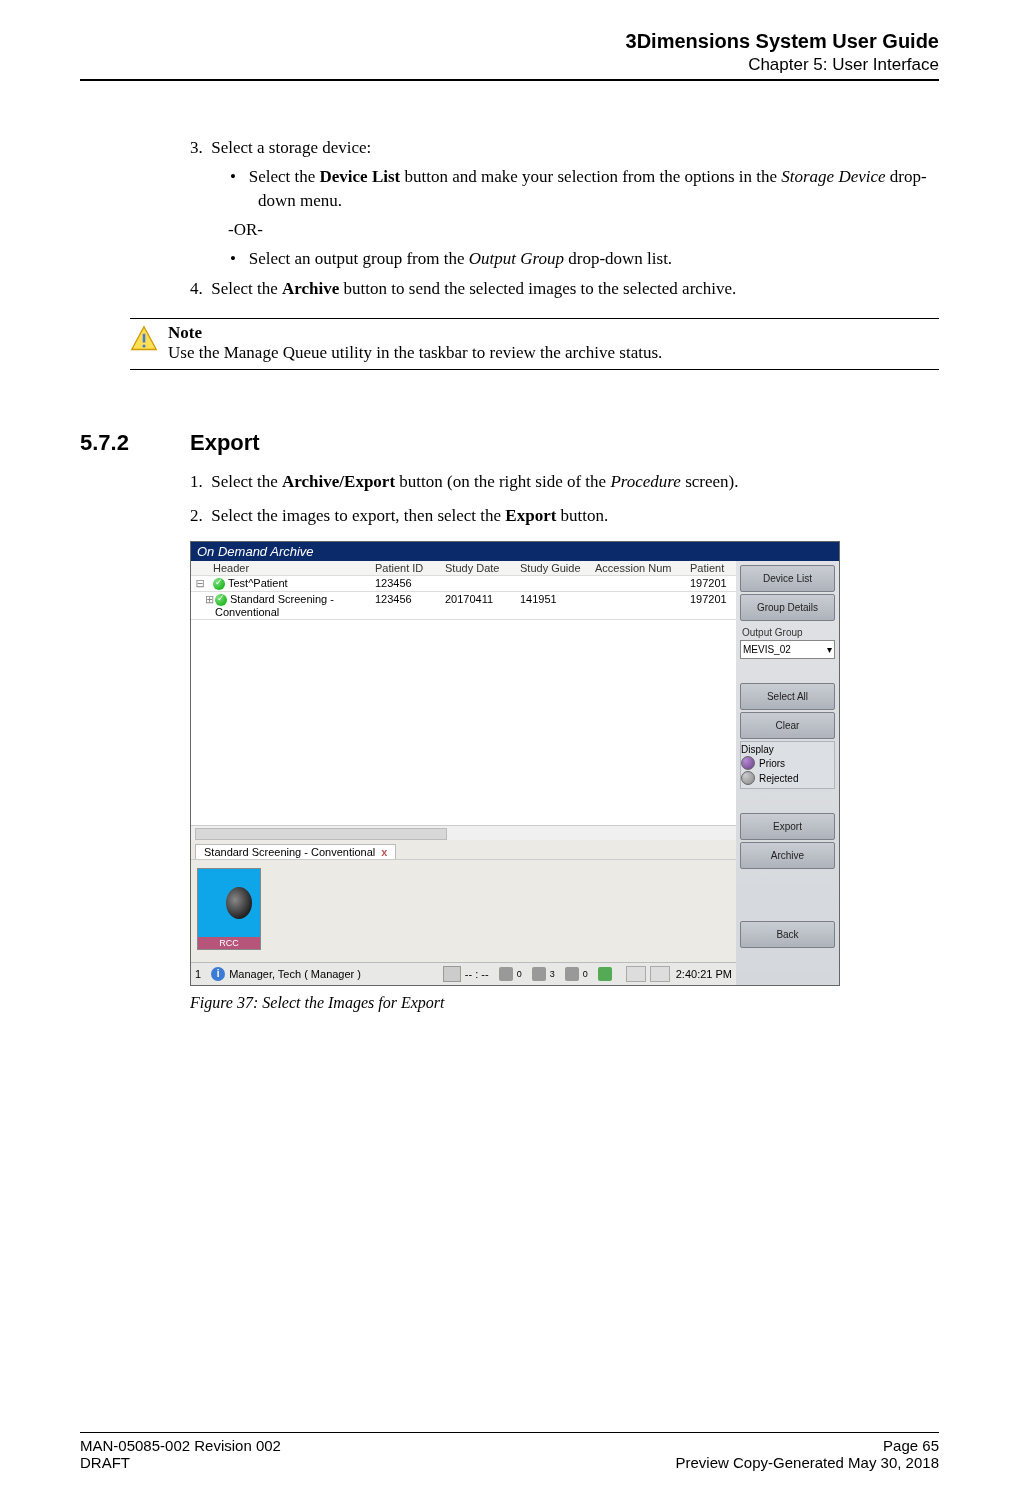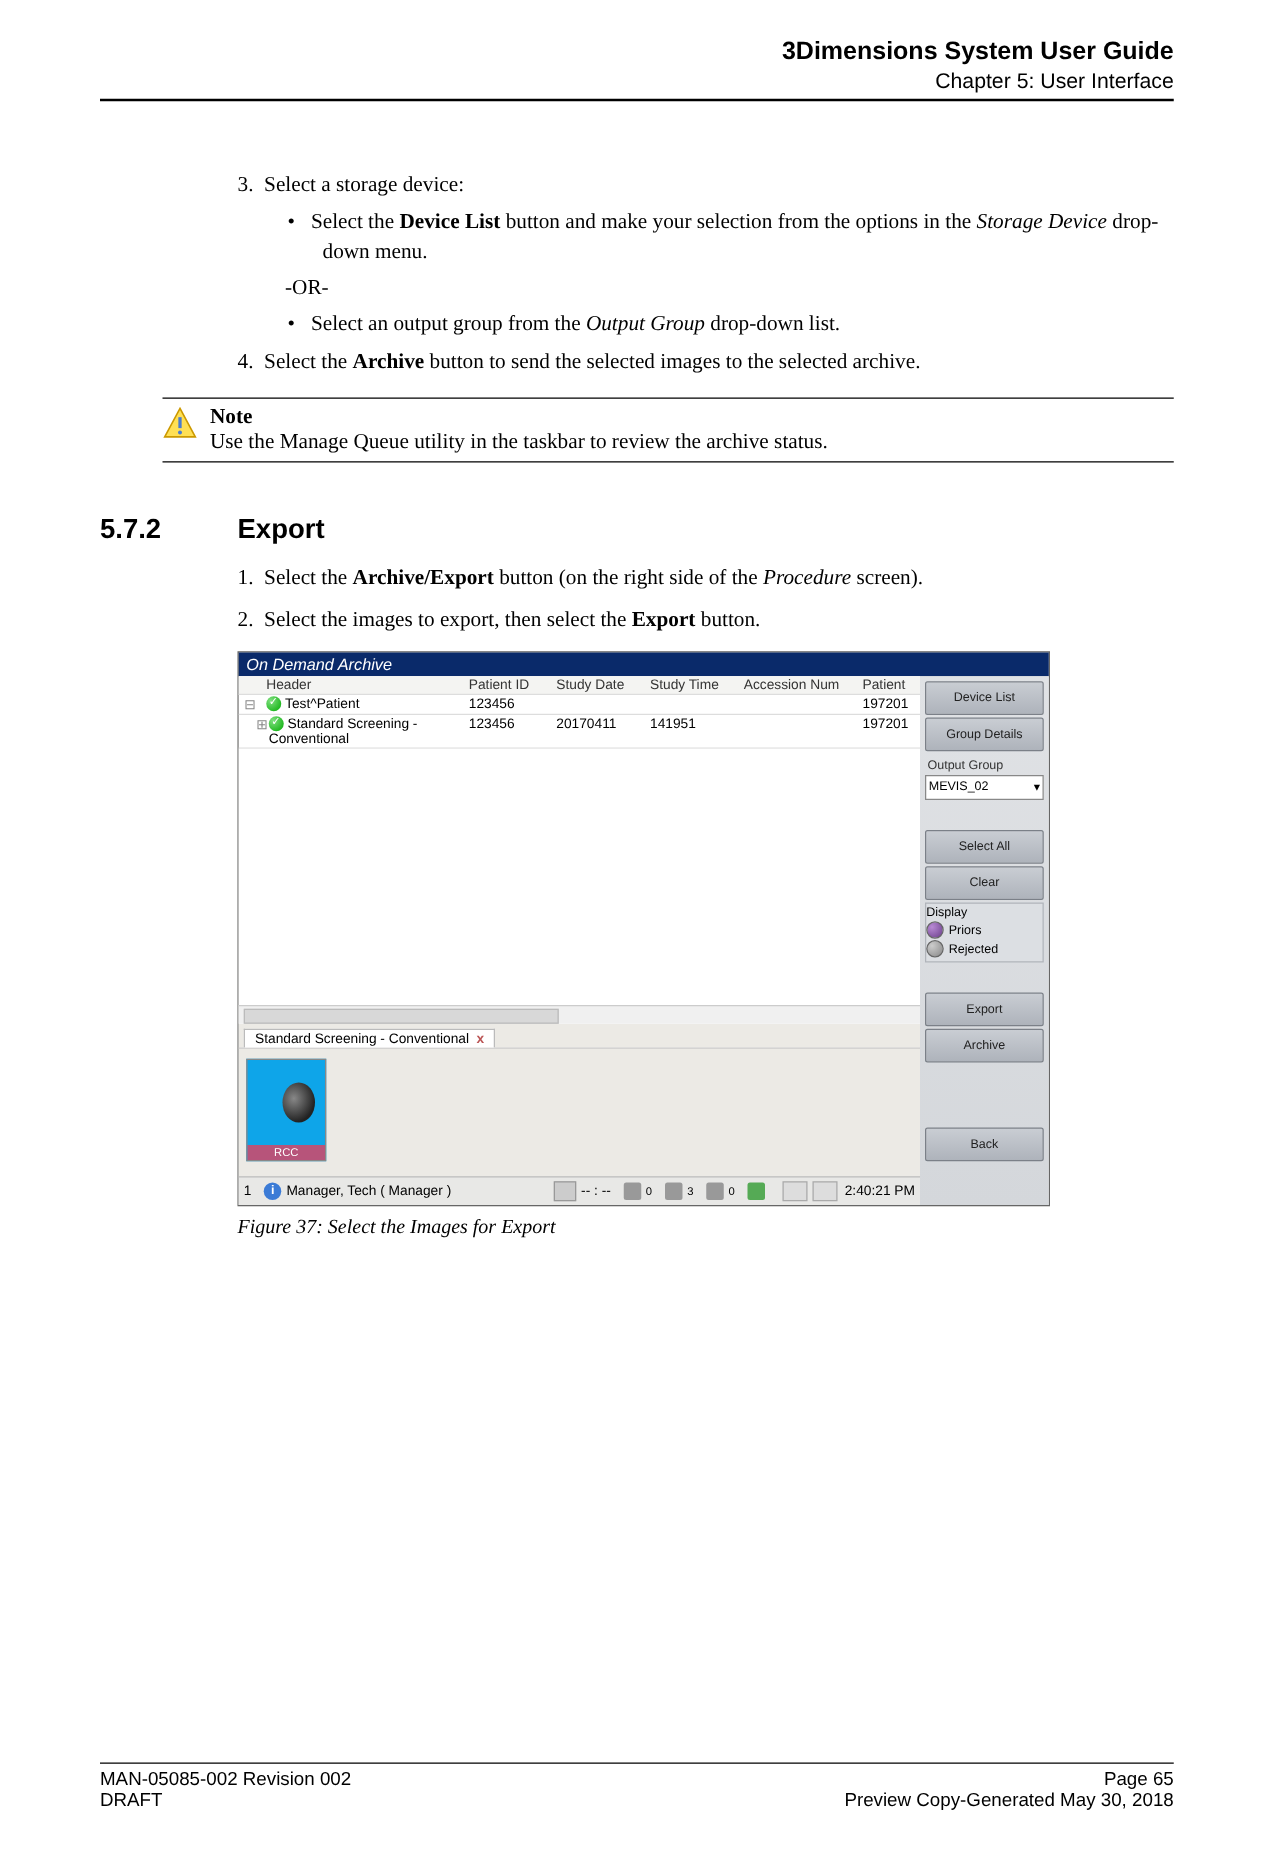--- a/index.html
+++ b/index.html
@@ -56,21 +56,21 @@
     margin: 2px 10px 0 0;
     position: relative;
     flex: 0 0 28px;
   }
   .note-icon svg { width: 100%; height: 100%; }
   .note-body { font-family: "Palatino Linotype", serif; font-size: 17px; }
   .note-label { font-weight: bold; }
 
   .sec-heading {
     display: flex;
-    margin-top: 40px;
+    margin-top: 60px;
     margin-bottom: 14px;
     font-family: Arial, sans-serif;
     font-weight: bold;
     font-size: 22px;
   }
   .sec-num { width: 110px; padding-left: 0; }
   .sec-title { }
 
   .body2 {
     font-family: "Palatino Linotype", serif;
@@ -182,21 +182,21 @@
 
   .fig-caption {
     font-family: "Palatino Linotype", serif;
     font-style: italic;
     font-size: 16px;
     margin-top: 8px;
   }
 
   .footer {
     position: absolute;
-    bottom: 42px;
+    bottom: 20px;
     left: 80px; right: 80px;
     font-family: Arial, sans-serif;
     font-size: 15px;
   }
   .footer-rule { border: none; border-top: 1.5px solid #000; margin-bottom: 4px;}
   .footer-row { display:flex; justify-content:space-between; }
 </style>
 </head>
 <body>
 
@@ -258,21 +258,21 @@
   <div class="fig-wrap">
     <div class="fig-app">
       <div class="fa-titlebar">On Demand Archive</div>
       <div class="fa-cols">
         <div class="fa-main">
           <div class="fa-table-head">
             <div class="c-expand"></div>
             <div class="c-hdr">Header</div>
             <div class="c-pid">Patient ID</div>
             <div class="c-sd">Study Date</div>
-            <div class="c-st">Study Time</div>
+            <div class="c-st">Study Guide</div>
             <div class="c-an">Accession Num</div>
             <div class="c-pat2">Patient</div>
           </div>
           <div class="fa-row">
             <div class="c-expand">⊟</div>
             <div class="c-hdr"><span class="chk-icon"></span><span>Test^Patient</span></div>
             <div class="c-pid">123456</div>
             <div class="c-sd"></div>
               <div class="c-st"></div>
               <div class="c-an"></div>

